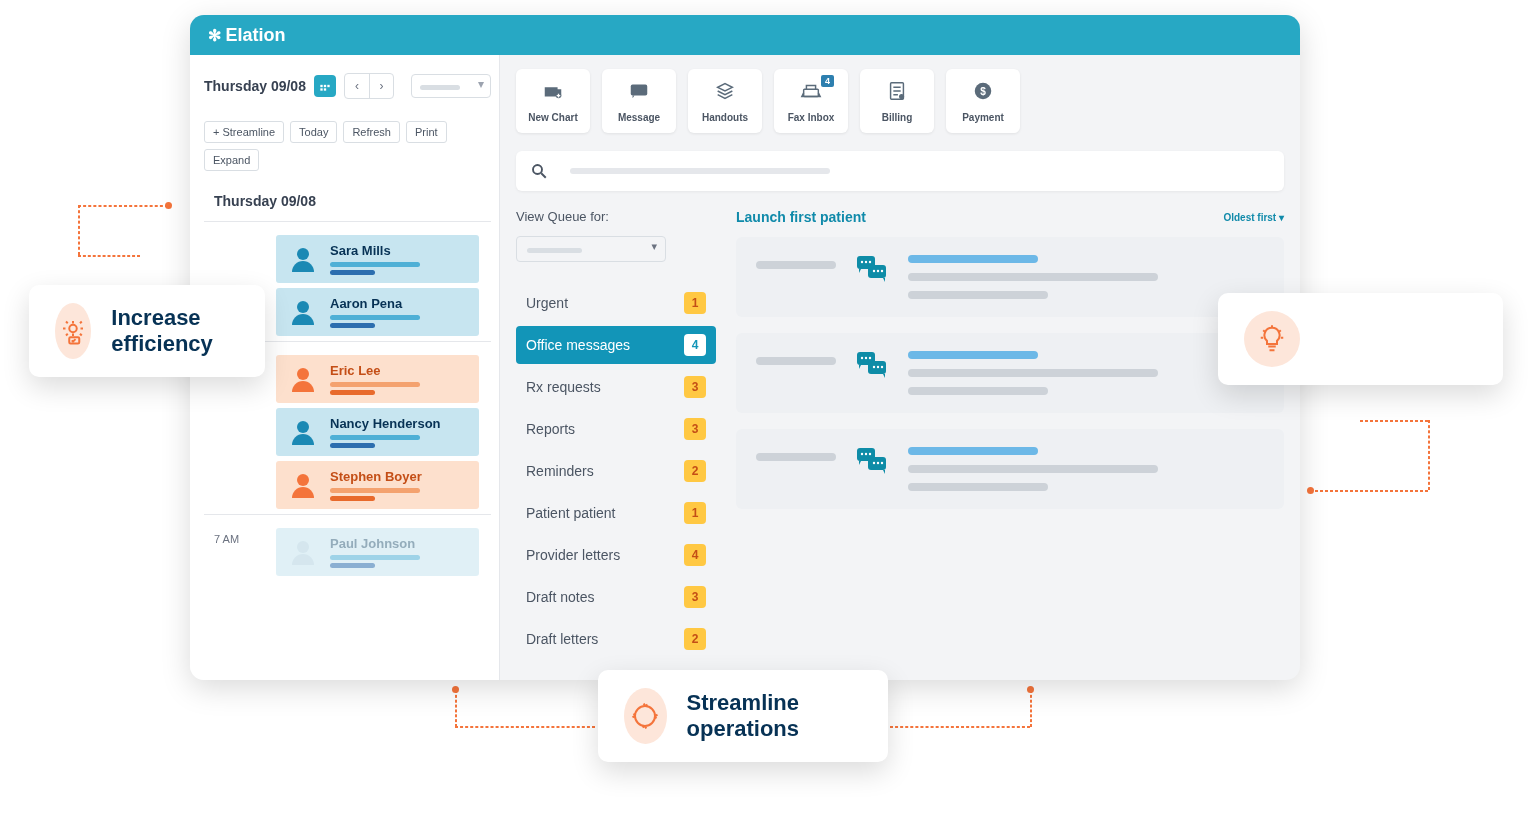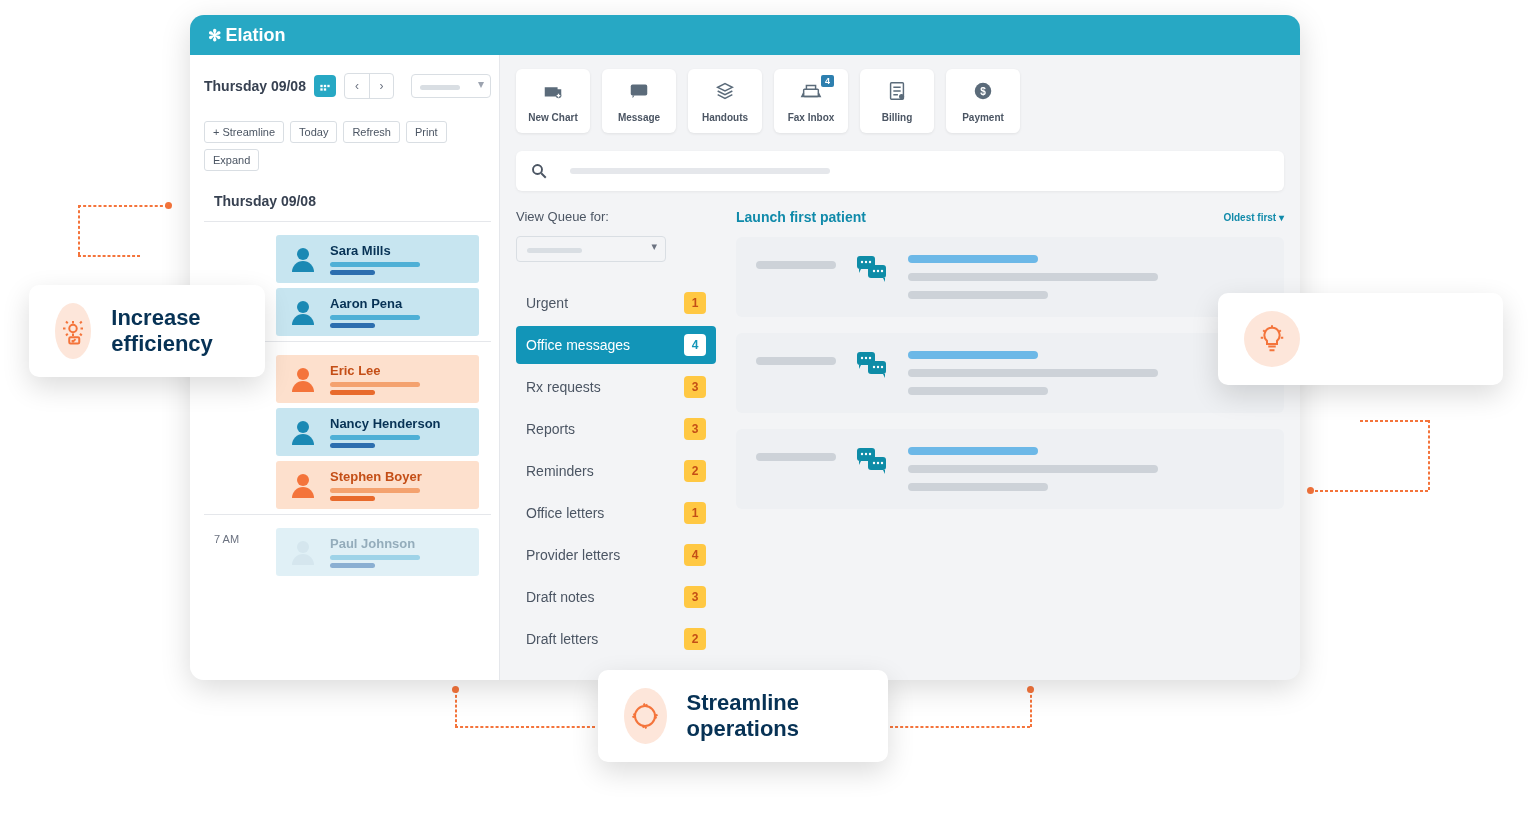--- a/index.html
+++ b/index.html
@@ -314,21 +314,21 @@
               </div>
               <div class="q-item">
                 <span>Reports</span>
                 <span class="q-badge">3</span>
               </div>
               <div class="q-item">
                 <span>Reminders</span>
                 <span class="q-badge">2</span>
               </div>
               <div class="q-item">
-                <span>Office letters</span>
+                <span>Patient patient</span>
                 <span class="q-badge">1</span>
               </div>
               <div class="q-item">
                 <span>Provider letters</span>
                 <span class="q-badge">4</span>
               </div>
               <div class="q-item">
                 <span>Draft notes</span>
                 <span class="q-badge">3</span>
               </div>

